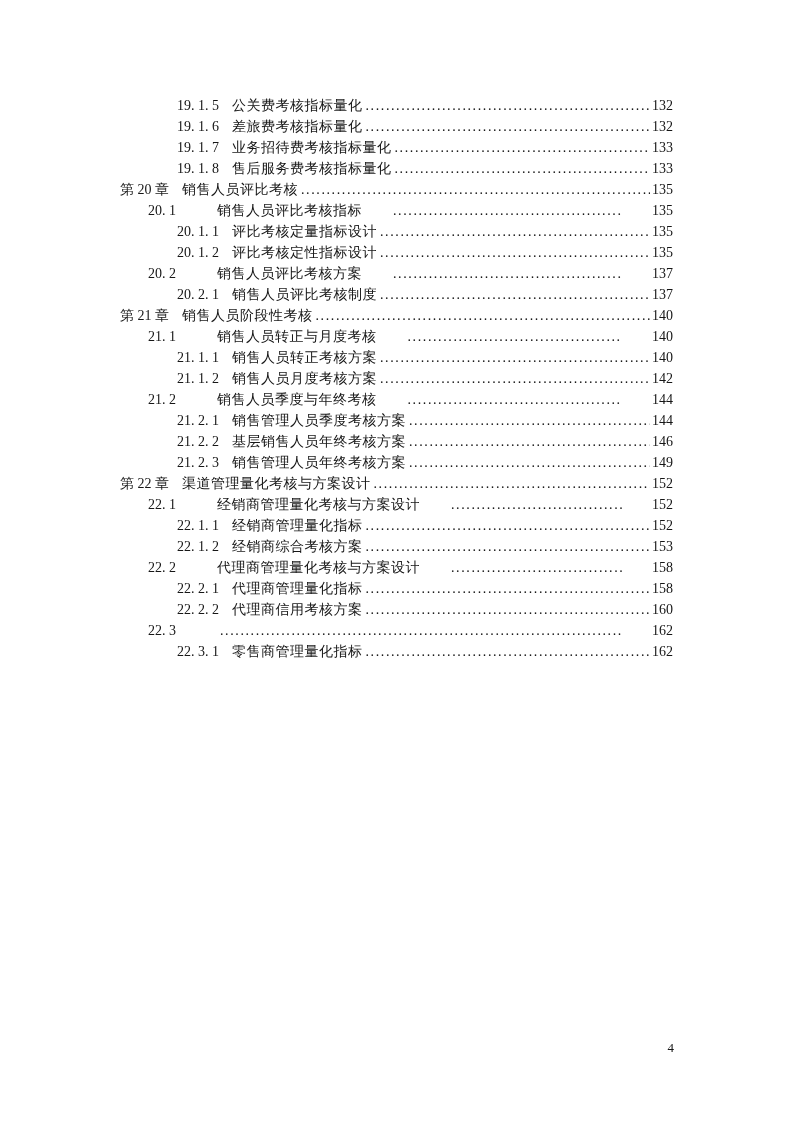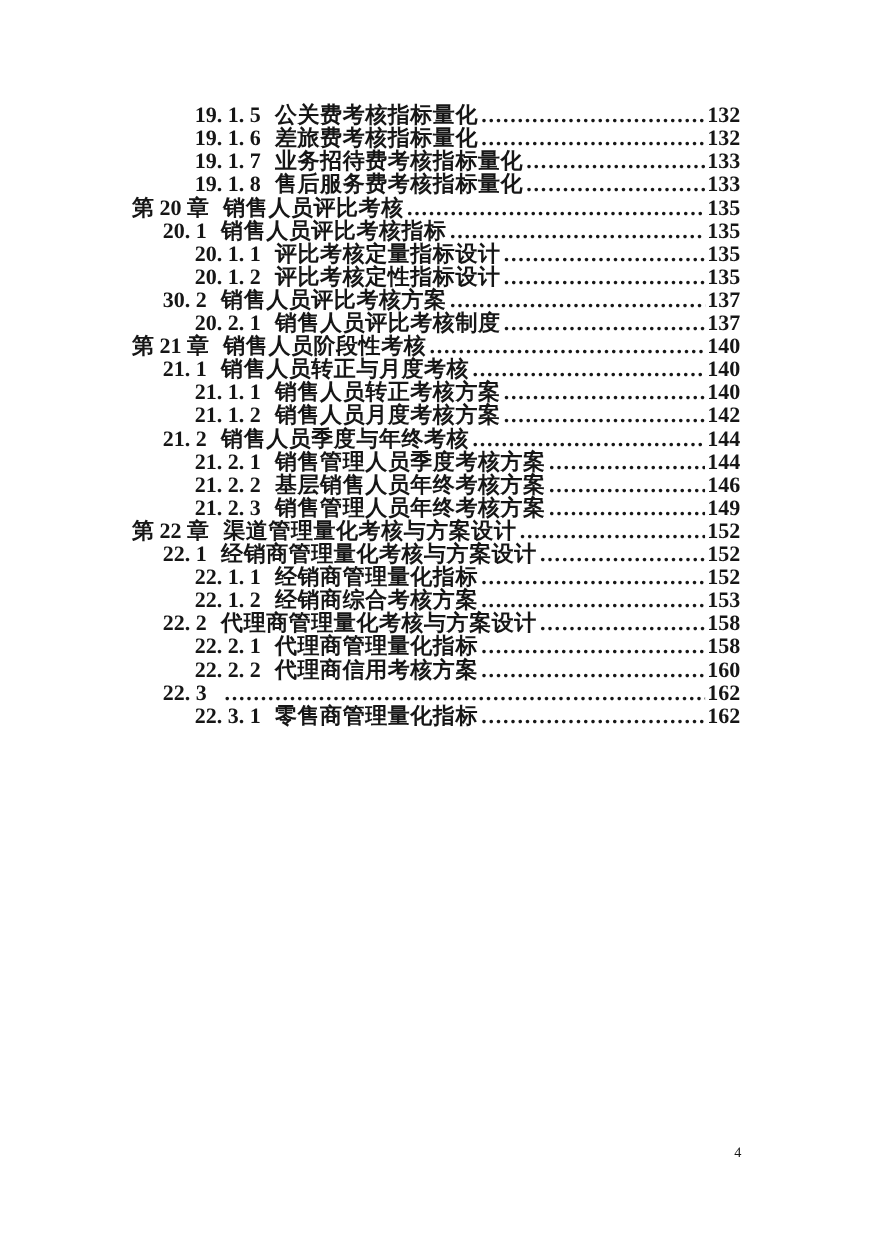--- a/index.html
+++ b/index.html
@@ -20,25 +20,24 @@
     position: absolute;
     left: 120px;
     top: 95px;
     width: 553px;
   }
   .toc-row {
     display: flex;
     align-items: center;
     height: 21px;
     line-height: 21px;
-    font-size: 20px;
+    font-size: 14px;
     white-space: nowrap;
-    font-weight: bold;
-  }
-  .toc-row.level-2 { padding-left: 28px; }
+  }
+  .toc-row.level-2 { padding-left: 28px; gap: 28px; }
   .toc-row.level-3 { padding-left: 57px; }
   .num {
     flex: 0 0 auto;
     margin-right: 13px;
     white-space: pre;
   }
   .title {
     flex: 0 0 auto;
     letter-spacing: 0.5px;
   }
@@ -113,21 +112,21 @@
         <span class="dots"></span>
         <span class="pg">135</span>
       </div>
       <div class="toc-row level-3">
         <span class="num">20. 1. 2</span>
         <span class="title">评比考核定性指标设计</span>
         <span class="dots"></span>
         <span class="pg">135</span>
       </div>
       <div class="toc-row level-2">
-        <span class="num">30. 2</span>
+        <span class="num">20. 2</span>
         <span class="title">销售人员评比考核方案</span>
         <span class="dots"></span>
         <span class="pg">137</span>
       </div>
       <div class="toc-row level-3">
         <span class="num">20. 2. 1</span>
         <span class="title">销售人员评比考核制度</span>
         <span class="dots"></span>
         <span class="pg">137</span>
       </div>

